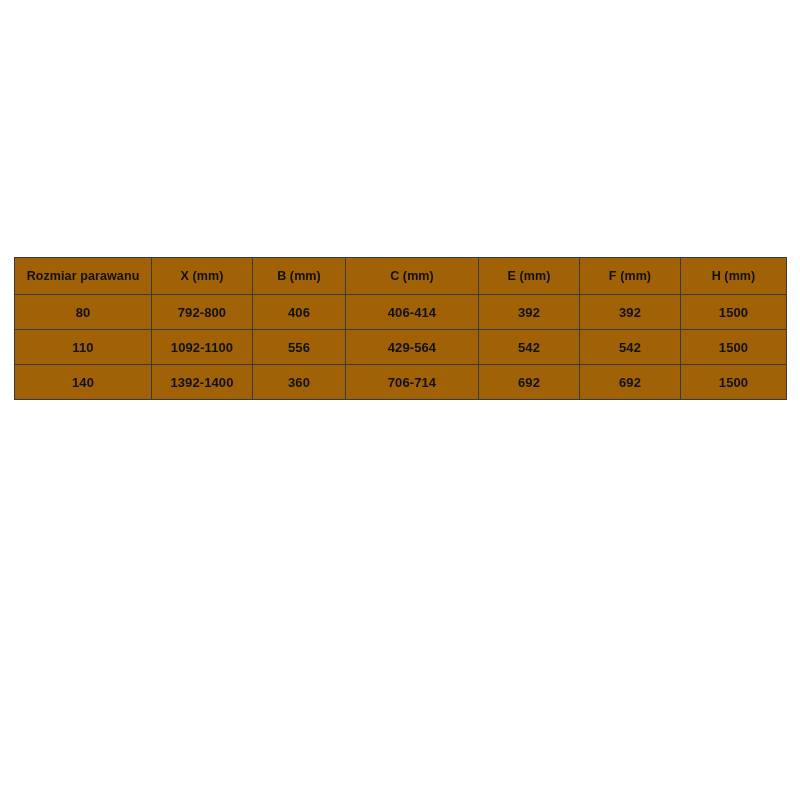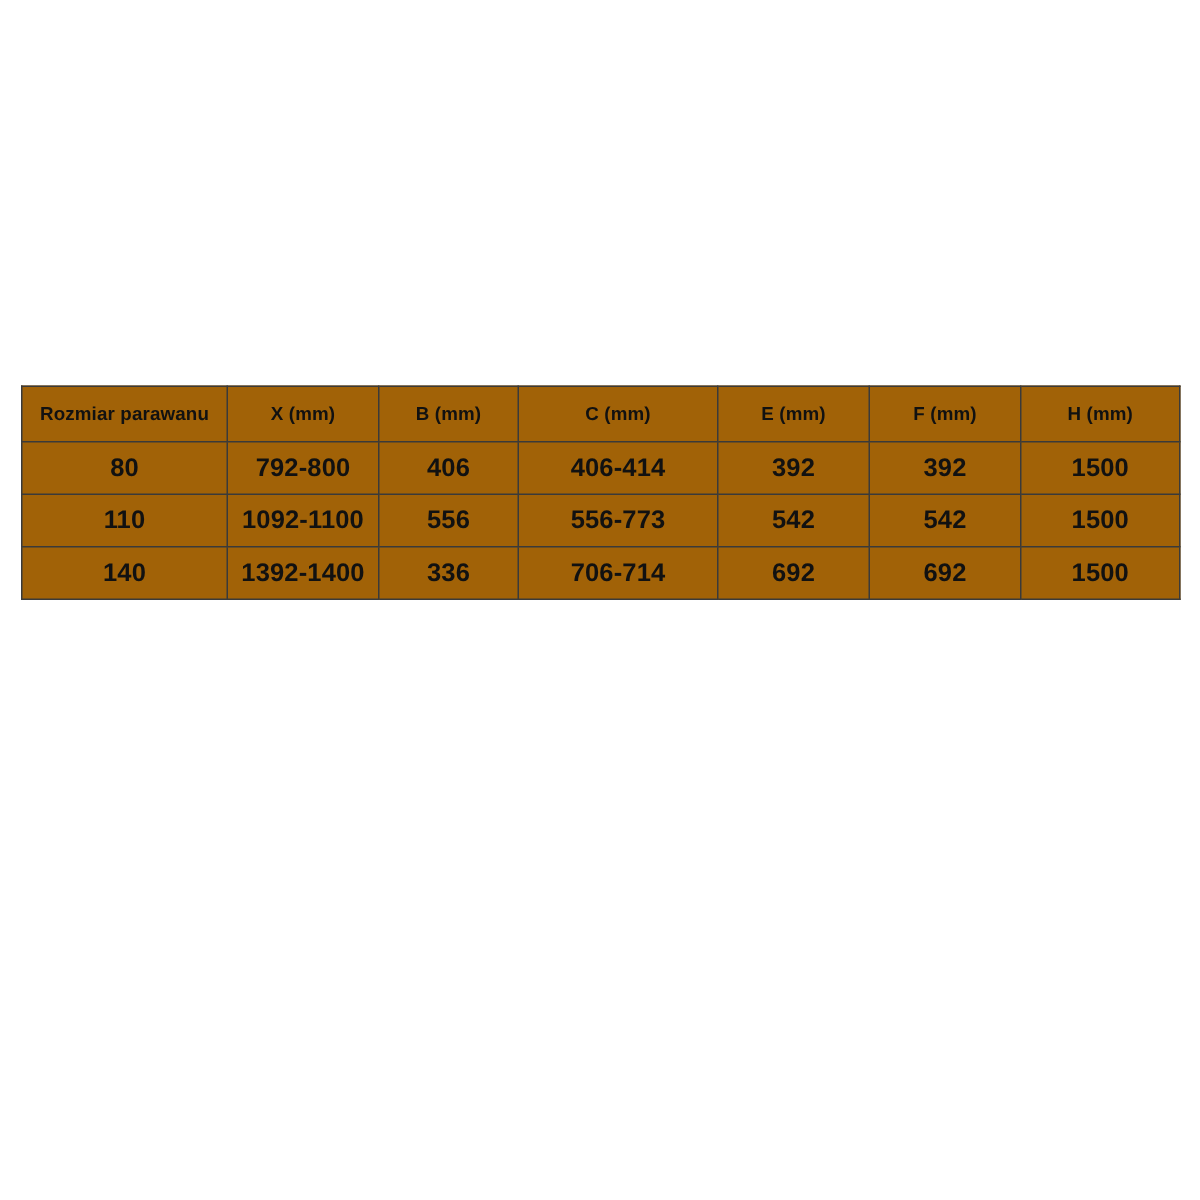--- a/index.html
+++ b/index.html
@@ -33,21 +33,21 @@
     width: 772px;
     table-layout: fixed;
     background: #a16207;
   }
   table.spec td,
   table.spec th {
     border: 1px solid #3a3a3a;
     text-align: center;
     vertical-align: middle;
     font-weight: bold;
-    font-size: 17px;
+    font-size: 13px;
     letter-spacing: 0.1px;
     color: #111111;
     height: 34px;
     padding: 0 2px;
     white-space: nowrap;
   }
   table.spec thead th {
     height: 36px;
     font-size: 12.5px;
   }
@@ -93,29 +93,29 @@
           <td>406</td>
           <td>406-414</td>
           <td>392</td>
           <td>392</td>
           <td>1500</td>
         </tr>
         <tr>
           <td>110</td>
           <td>1092-1100</td>
           <td>556</td>
-          <td>556-773</td>
+          <td>429-564</td>
           <td>542</td>
           <td>542</td>
           <td>1500</td>
         </tr>
         <tr>
           <td>140</td>
           <td>1392-1400</td>
-          <td>336</td>
+          <td>360</td>
           <td>706-714</td>
           <td>692</td>
           <td>692</td>
           <td>1500</td>
         </tr>
       </tbody>
     </table>
   </div>
 </div>
 

